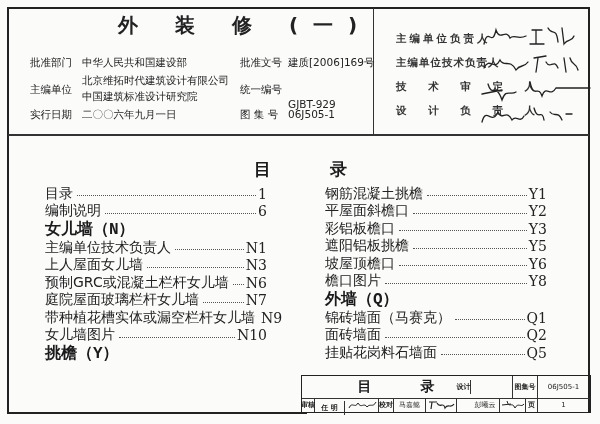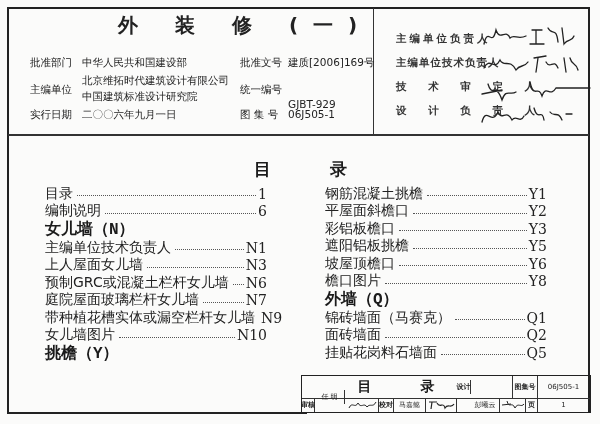--- a/index.html
+++ b/index.html
@@ -166,21 +166,21 @@
       <span class="p">Q5</span>
     </div>
 </div>
 
 <div class="tb">
   <div class="tb-title">目 录</div>
   <div class="tb-cell" style="left:211px;top:0;width:25px;height:22px;font-weight:bold;">图集号</div>
   <div class="tb-cell" style="left:236px;top:0;width:51px;height:22px;border-right:none;">06J505-1</div>
   <div class="tb-hline"></div>
   <div class="tb-cell" style="left:0;top:22px;width:13px;height:14px;font-weight:bold;">审核</div>
-  <div class="tb-cell" style="left:13px;top:14px;width:30px;height:14px;">任 明</div>
+  <div class="tb-cell" style="left:13px;top:25px;width:30px;height:14px;font-weight:bold;">任 明</div>
   <div class="tb-cell" style="left:43px;top:22px;width:34px;height:14px;font-style:italic;font-size:6px;color:#444;">
     <svg width="30" height="12">
         <path d="M2 9 C5 2, 8 10, 11 4 C14 10, 17 3, 20 8 C23 4, 26 9, 29 3" fill="none" stroke="#222" stroke-width="1"></path>
       </svg>
   </div>
   <div class="tb-cell" style="left:77px;top:22px;width:15px;height:14px;font-weight:bold;">校对</div>
   <div class="tb-cell" style="left:92px;top:22px;width:32px;height:14px;">马嘉懿</div>
   <div class="tb-cell" style="left:124px;top:22px;width:31px;height:14px;">
     <svg width="28" height="12">
         <path d="M2 3 L10 3 M5 3 L4 10 M10 4 C13 10, 16 2, 18 9 C21 4, 24 10, 27 5" fill="none" stroke="#222" stroke-width="1.2"></path>

